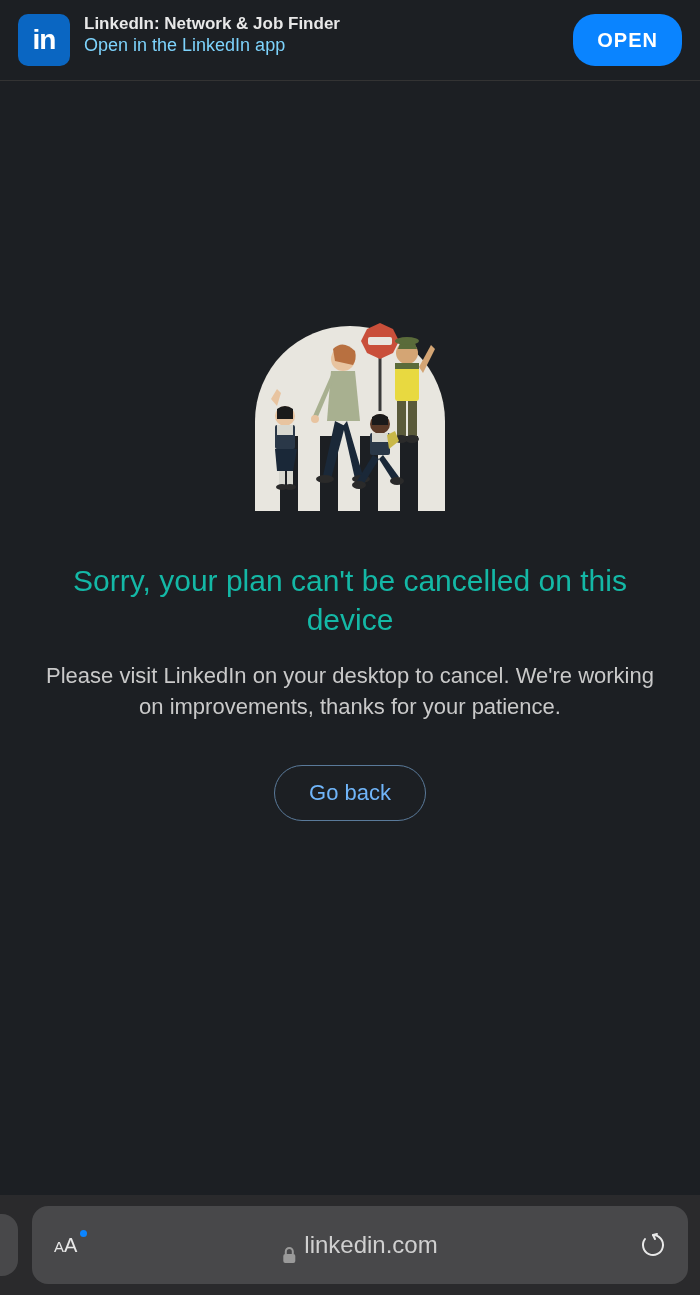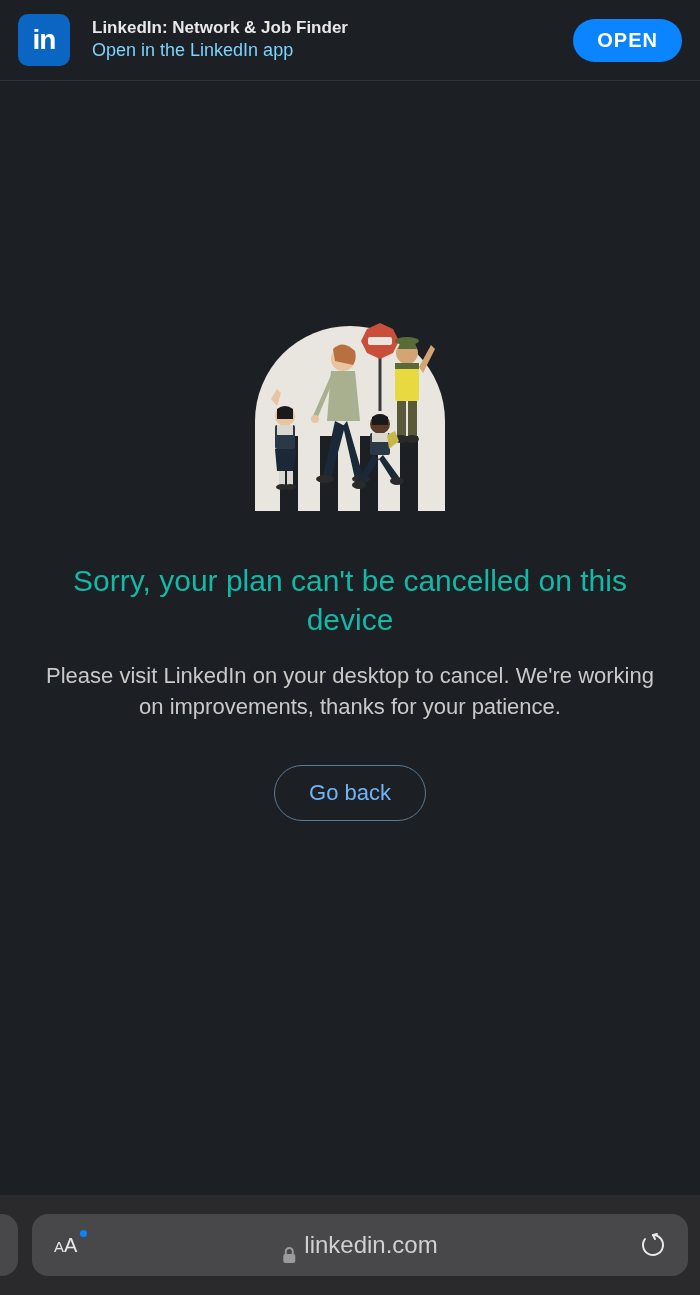--- a/index.html
+++ b/index.html
@@ -10,24 +10,23 @@
     body {
       width: 700px;
       height: 1295px;
       background: #1c1f23;
       font-family: -apple-system, BlinkMacSystemFont, "Segoe UI", sans-serif;
       overflow: hidden;
       position: relative;
     }
     .app-banner {
       display: flex;
-      align-items: center;
       padding: 14px 18px;
       border-bottom: 1px solid #333;
-      gap: 22px;
+      gap: 14px;
     }
     .app-icon {
       width: 52px;
       height: 52px;
       background: #0a66c2;
       border-radius: 10px;
       display: flex;
       align-items: center;
       justify-content: center;
       flex-shrink: 0;
@@ -117,21 +116,21 @@
     }
     .tab-edge {
       width: 18px;
       height: 62px;
       background: #48484a;
       border-radius: 0 16px 16px 0;
       margin-left: -12px;
     }
     .address-bar {
       flex: 1;
-      height: 62px;
+      height: 78px;
       background: #48484a;
       border-radius: 16px;
       display: flex;
       align-items: center;
       padding: 0 22px;
       position: relative;
     }
     .text-size-control {
       color: #e8e8e8;
       font-size: 20px;

